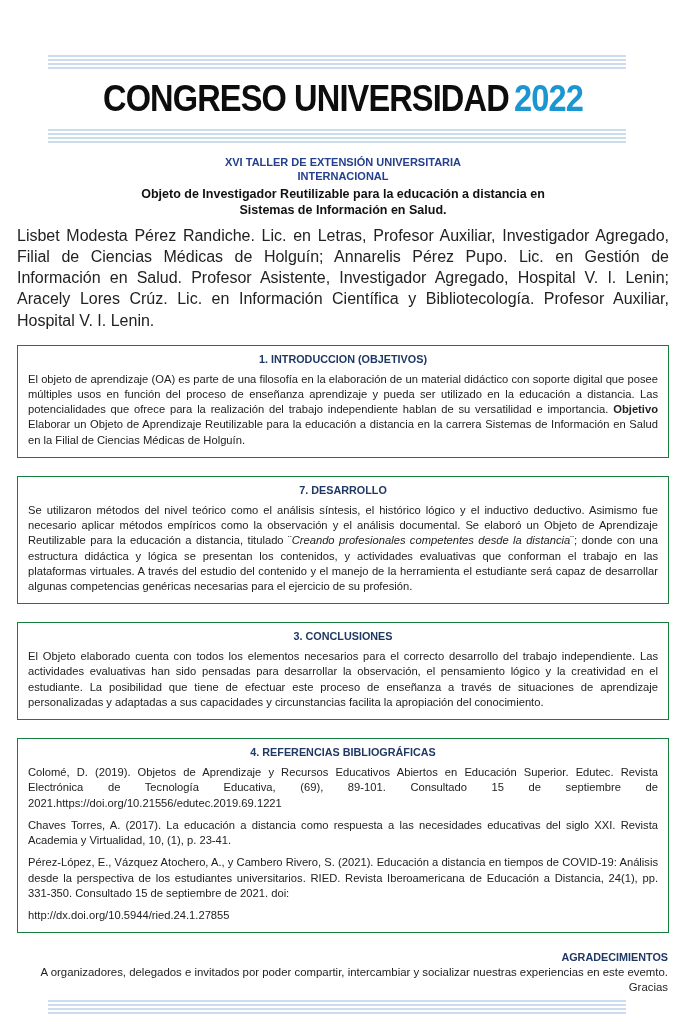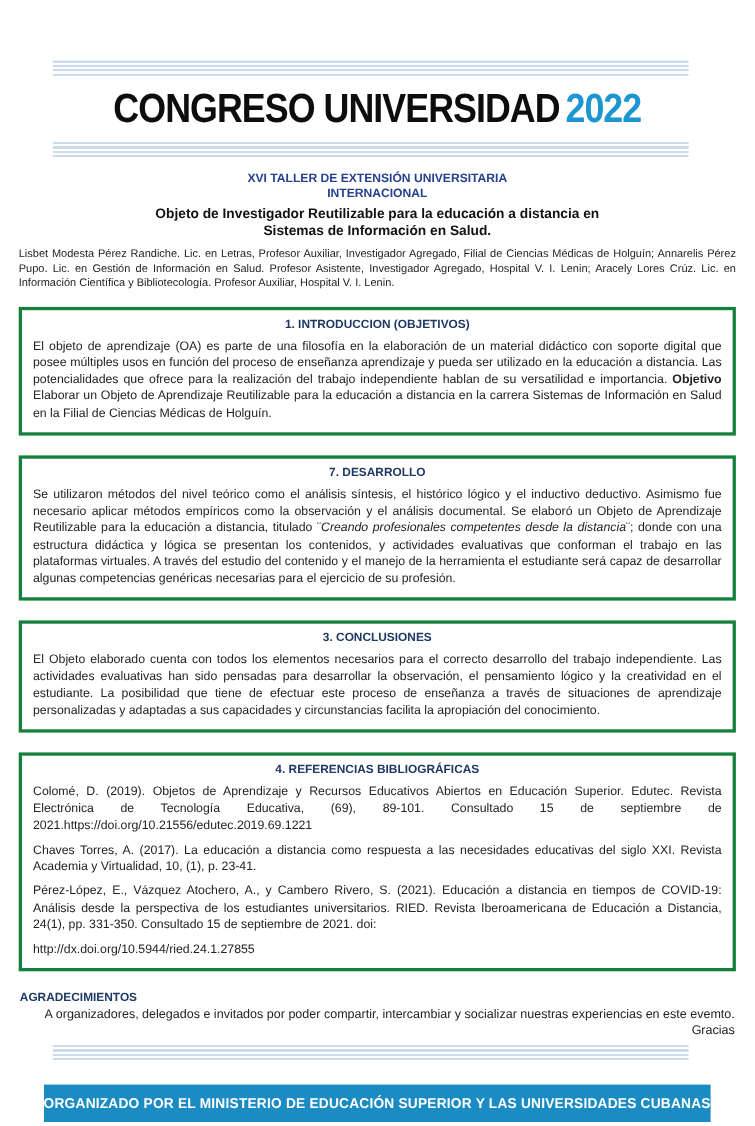--- a/index.html
+++ b/index.html
@@ -48,29 +48,29 @@
   .paper-title {
     text-align: center;
     font-weight: 700;
     font-size: 12.5px;
     line-height: 1.3;
     color: #111;
     margin-top: 2px;
   }
   .authors {
     margin: 7px 17px 0 17px;
-    font-size: 10px;
+    font-size: 16px;
     line-height: 1.32;
     text-align: justify;
     color: #222;
   }
 
   
   .section-box {
-    border: 3px solid #15803d;
+    border: 1px solid #15803d;
     margin: 0 17px 18px 17px;
     padding: 7px 10px 9px 10px;
     background: #fff;
   }
   .section-box.first { margin-top: 14px; }
   .section-heading {
     text-align: center;
     font-weight: 700;
     font-size: 10.8px;
     margin-bottom: 7px;
@@ -81,21 +81,21 @@
     text-align: justify;
     color: #222;
   }
   .section-body b { font-weight: 700; }
   .section-body i { font-style: italic; }
   .ref-item { margin-bottom: 7px; }
   .ref-item:last-child { margin-bottom: 0; }
 
   
   .ack-heading {
-    text-align: left;
+    text-align: right;
     font-weight: 700;
     font-size: 10.8px;
     margin: 2px 18px 2px 18px;
   }
   .ack-text {
     text-align: right;
     font-size: 11.4px;
     line-height: 1.3;
     margin: 0 18px 0 40px;
     color: #222;

